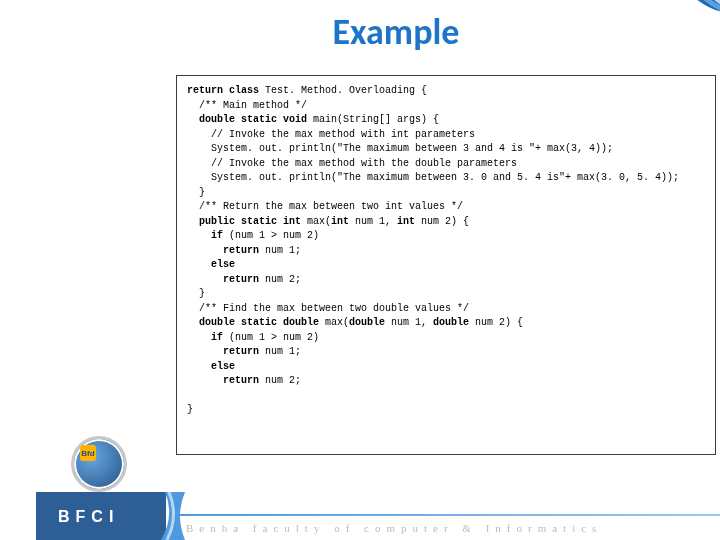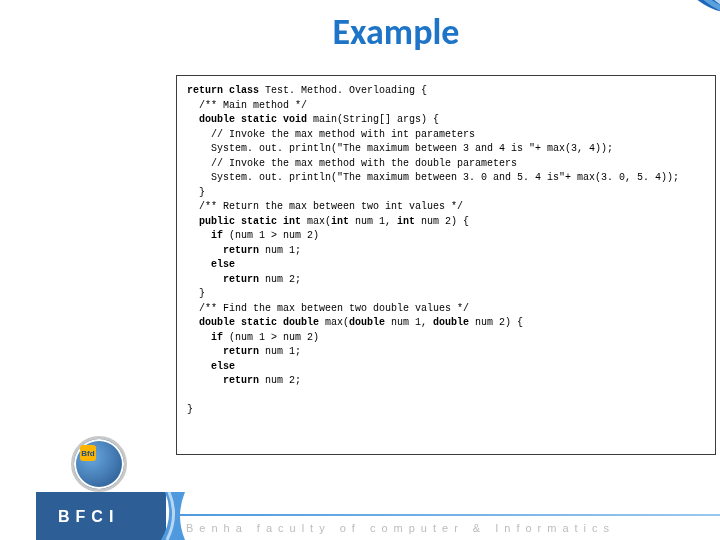--- a/index.html
+++ b/index.html
@@ -71,21 +71,21 @@
     height: 48px;
     background: linear-gradient(to right, #2d5e96 0%, #2d5e96 130px, #fff 130px, #fff 100%);
   }
   .footer-text {
     position: absolute;
     bottom: 6px;
     left: 150px;
     font-size: 11px;
     letter-spacing: 6px;
     color: #bcbcbc;
-    font-family: Liberation Sans, sans-serif;
+    font-family: Liberation Serif, serif;
   }
   .footer-rule {
     position: absolute;
     bottom: 24px;
     left: 142px;
     width: 560px;
     height: 2px;
     background: linear-gradient(to right, #4f9adf, #9cc9ef);
   }
   .footer-accent {

